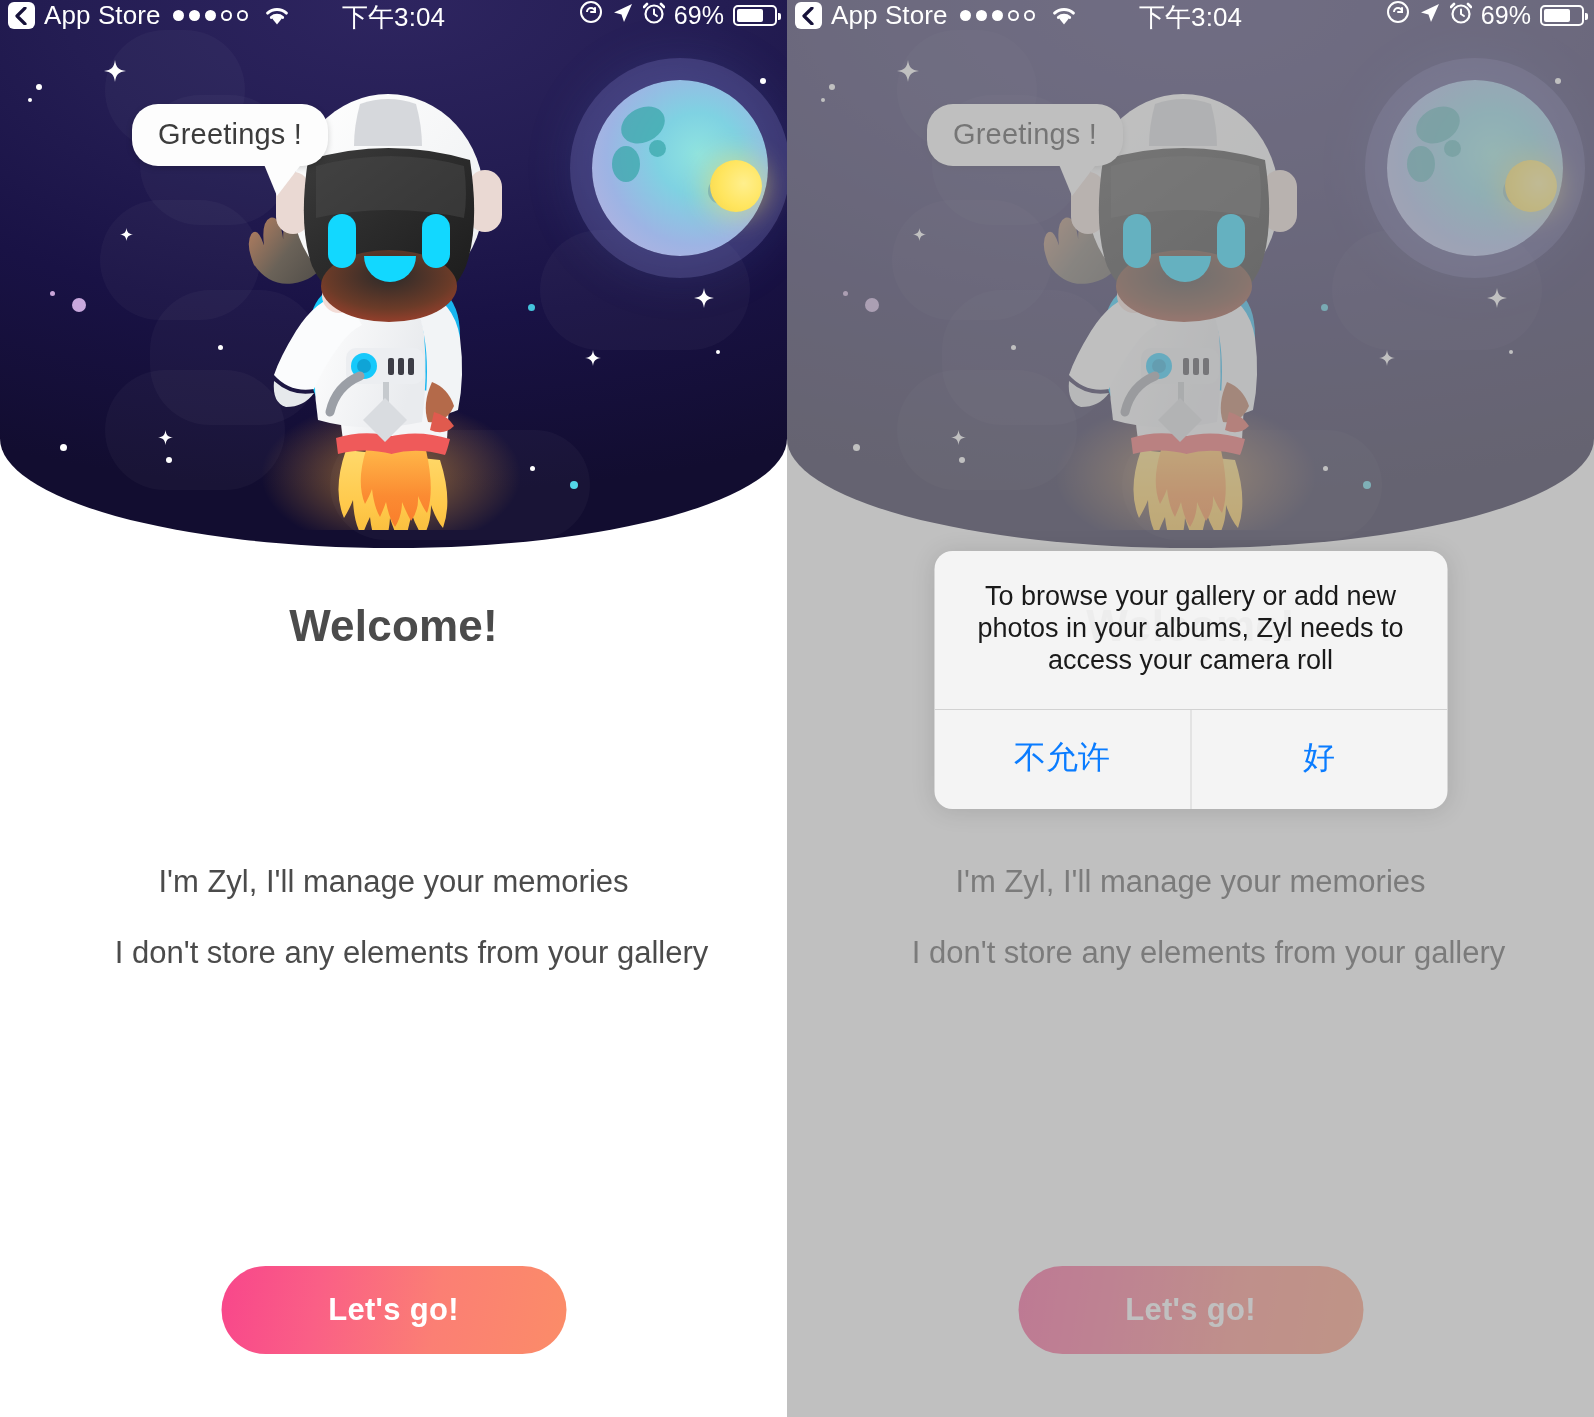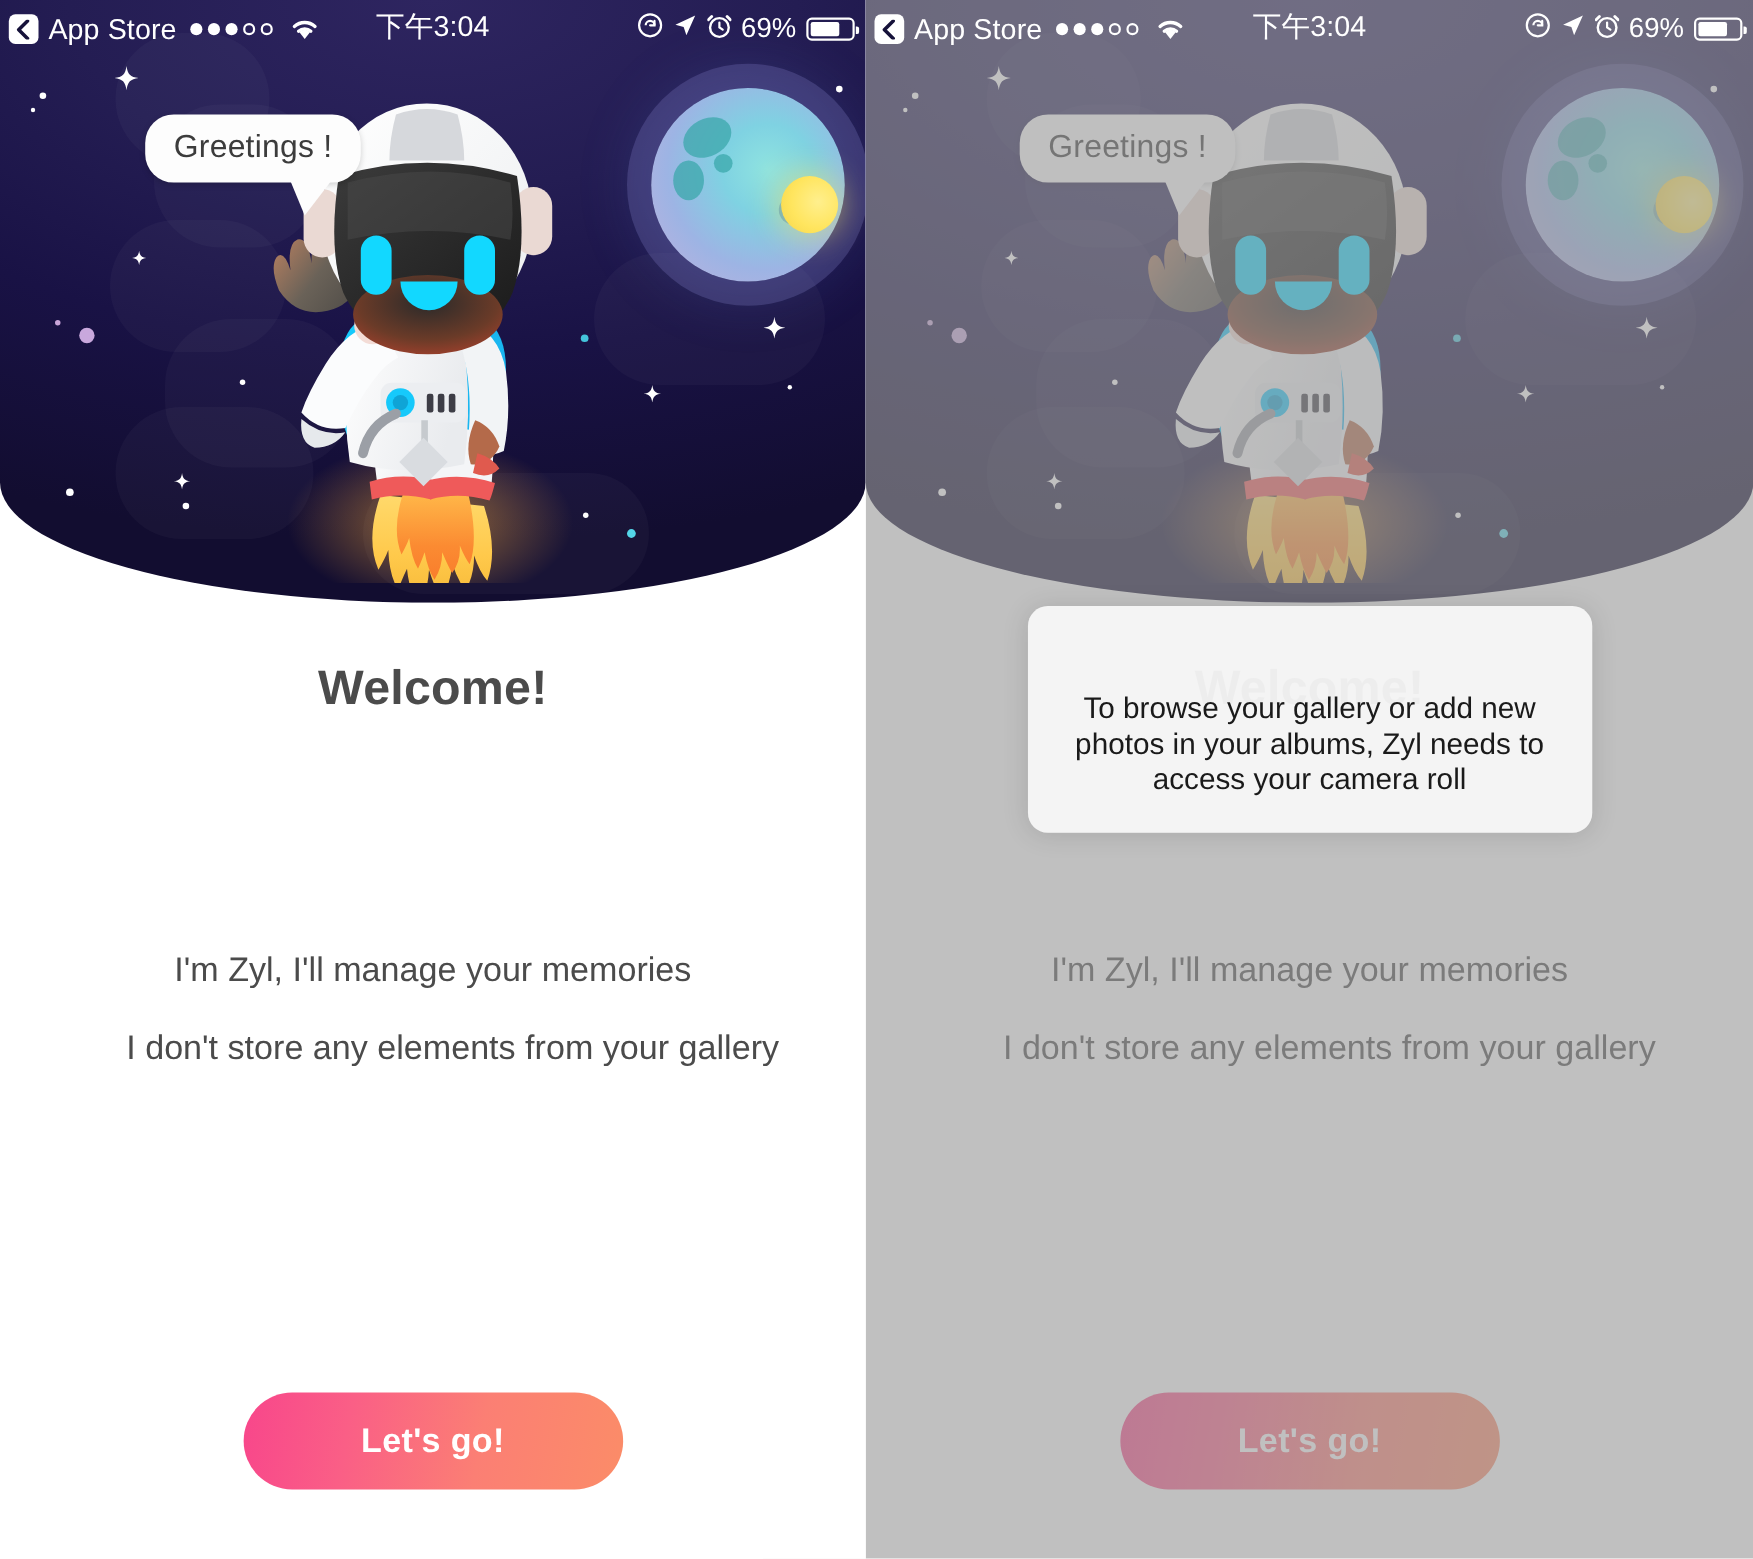--- a/index.html
+++ b/index.html
@@ -17,21 +17,21 @@
     background: #ffffff;
     overflow: hidden;
   }
   .phone.right { width: 807px; margin-left: 0px; }
   .gap { width: 0px; height: 1417px; background: #ffffff; }
 
   
   .statusbar {
     position: absolute; top: 0; left: 0; right: 0; height: 42px;
     z-index: 40;
-    display: flex; align-items: flex-end;
+    display: flex; align-items: flex-start;
     color: #ffffff;
     font-size: 25px;
     letter-spacing: 0.1px;
   }
   .sb-left { display: flex; align-items: center; margin-left: 8px; gap: 9px; }
   .sb-back {
     width: 27px; height: 27px; border-radius: 6px; background: #ffffff;
     display: flex; align-items: center; justify-content: center;
     flex: 0 0 auto;
   }
@@ -150,21 +150,21 @@
     background: #f8f8f8e8;
     border-radius: 18px;
     overflow:hidden;
     box-shadow: 0 2px 24px rgba(0,0,0,.12);
   }
   .dlg-body { padding: 30px 34px 32px; text-align:center; }
   .dlg-title {
     font-size: 31px; font-weight: 700; color:#111; margin-bottom: 11px;
     letter-spacing: .2px;
   }
-  .dlg-msg { font-size: 27px; color:#1a1a1a; line-height: 1.18; font-weight:400;margin-top:48px; }
+  .dlg-msg { font-size: 27px; color:#1a1a1a; line-height: 1.18; font-weight:400; }
   .dlg-actions { display:flex; border-top: 1px solid #d2d2d2; }
   .dlg-btn {
     flex:1; text-align:center; padding: 26px 0 29px;
     color: #0a7cff; font-size: 32px; background: transparent;
     border:none; cursor:pointer; font-family:"Liberation Sans", sans-serif;
   }
   .dlg-btn + .dlg-btn { border-left: 1px solid #d2d2d2; }
 </style>
 </head>
 <body>
@@ -601,16 +601,20 @@
     <div class="tagline l1">I'm Zyl, I'll manage your memories</div>
     <div class="tagline l2">I don't store any elements from your gallery</div>
     <button class="cta">Let's go!</button>
 
     <div class="dim"></div>
 
     <div class="dialog">
       <div class="dlg-body">
         <div class="dlg-msg">To browse your gallery or add new photos in your albums, Zyl needs to access your camera roll</div>
       </div>
+      <div class="dlg-actions">
+        <button class="dlg-btn">不允许</button>
+        <button class="dlg-btn">好</button>
+      </div>
     </div>
   </div>
 
 </div>
 
 </body></html>

